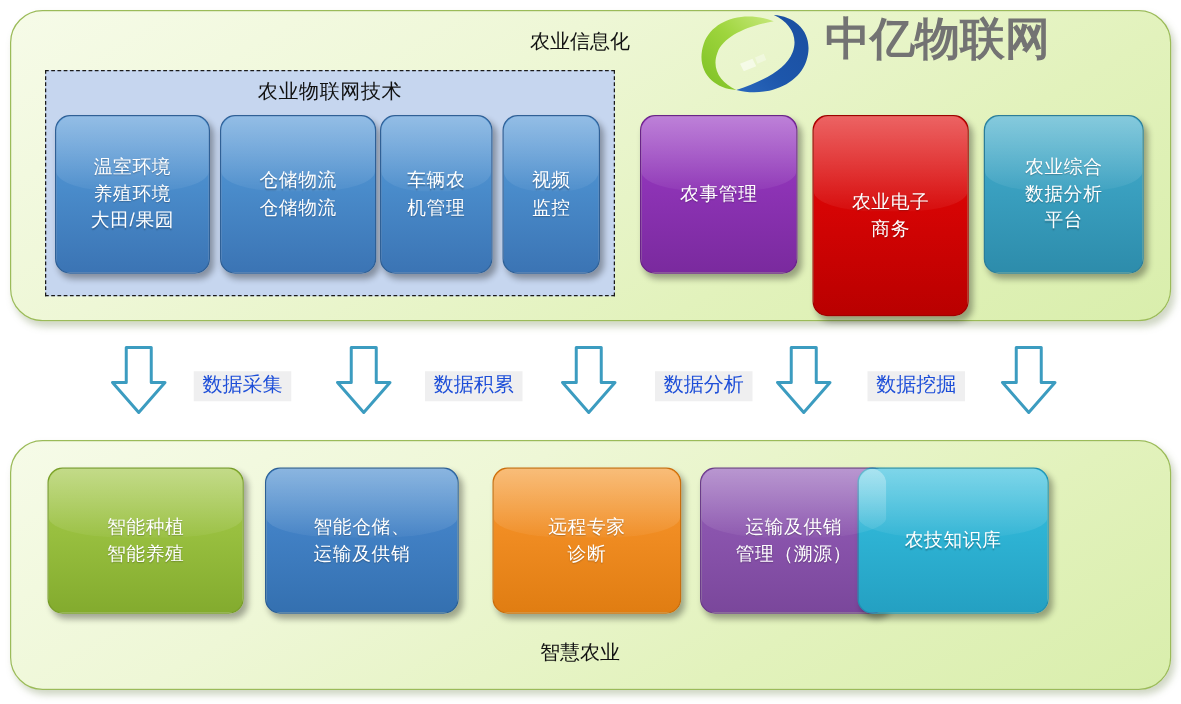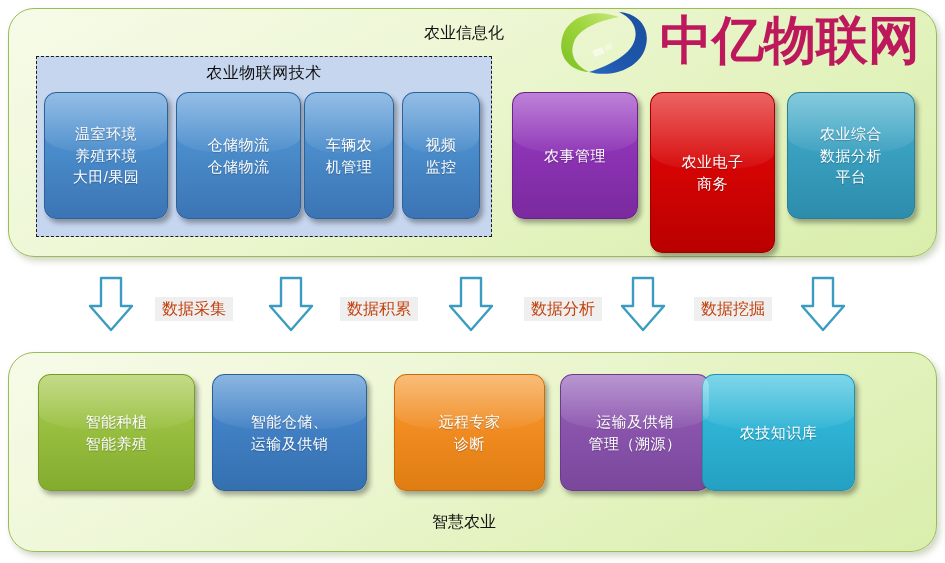--- a/index.html
+++ b/index.html
@@ -83,35 +83,35 @@
     font-size:16px;
     color:#111;
     white-space:nowrap;
   }
 
   
   .arrow{position:absolute;}
   .flow-label{
     position:absolute;
     background:#efeff0;
-    color:#c2410c;
+    color:#1d4ed8;
     font-size:16px;
     padding:3px 7px;
     white-space:nowrap;
     line-height:1.1;
   }
 
   
   #logo-mark{position:absolute;}
   #logo-text{
     position:absolute;
     font-family:"DejaVu Sans","Liberation Sans",sans-serif;
     font-weight:bold;
-    font-size:52px;
-    color:#be185d;
+    font-size:36px;
+    color:#737373;
     letter-spacing:0px;
     white-space:nowrap;
     line-height:1;
   }
 </style>
 </head>
 <body>
 
 <div id="stage">
 
@@ -221,19 +221,19 @@
   </div>
 
   <div class="tile t-orange" style="left:394px;top:374px;width:151px;height:117px;">
     <span class="lbl"><span>远程专家</span><br><span>诊断</span></span>
   </div>
 
   <div class="tile t-purple2" style="left:560px;top:374px;width:150px;height:117px;">
     <span class="lbl"><span>运输及供销</span><br><span>管理（溯源）</span></span>
   </div>
 
-  <div class="tile t-cyan" style="left:702px;top:374px;width:153px;height:117px;">
+  <div class="tile t-cyan" style="left:686px;top:374px;width:153px;height:117px;">
     <span class="lbl">农技知识库</span>
   </div>
 
   <div class="plain-label" style="left:432px;top:512px;">智慧农业</div>
 
 </div>
 
 </body></html>

